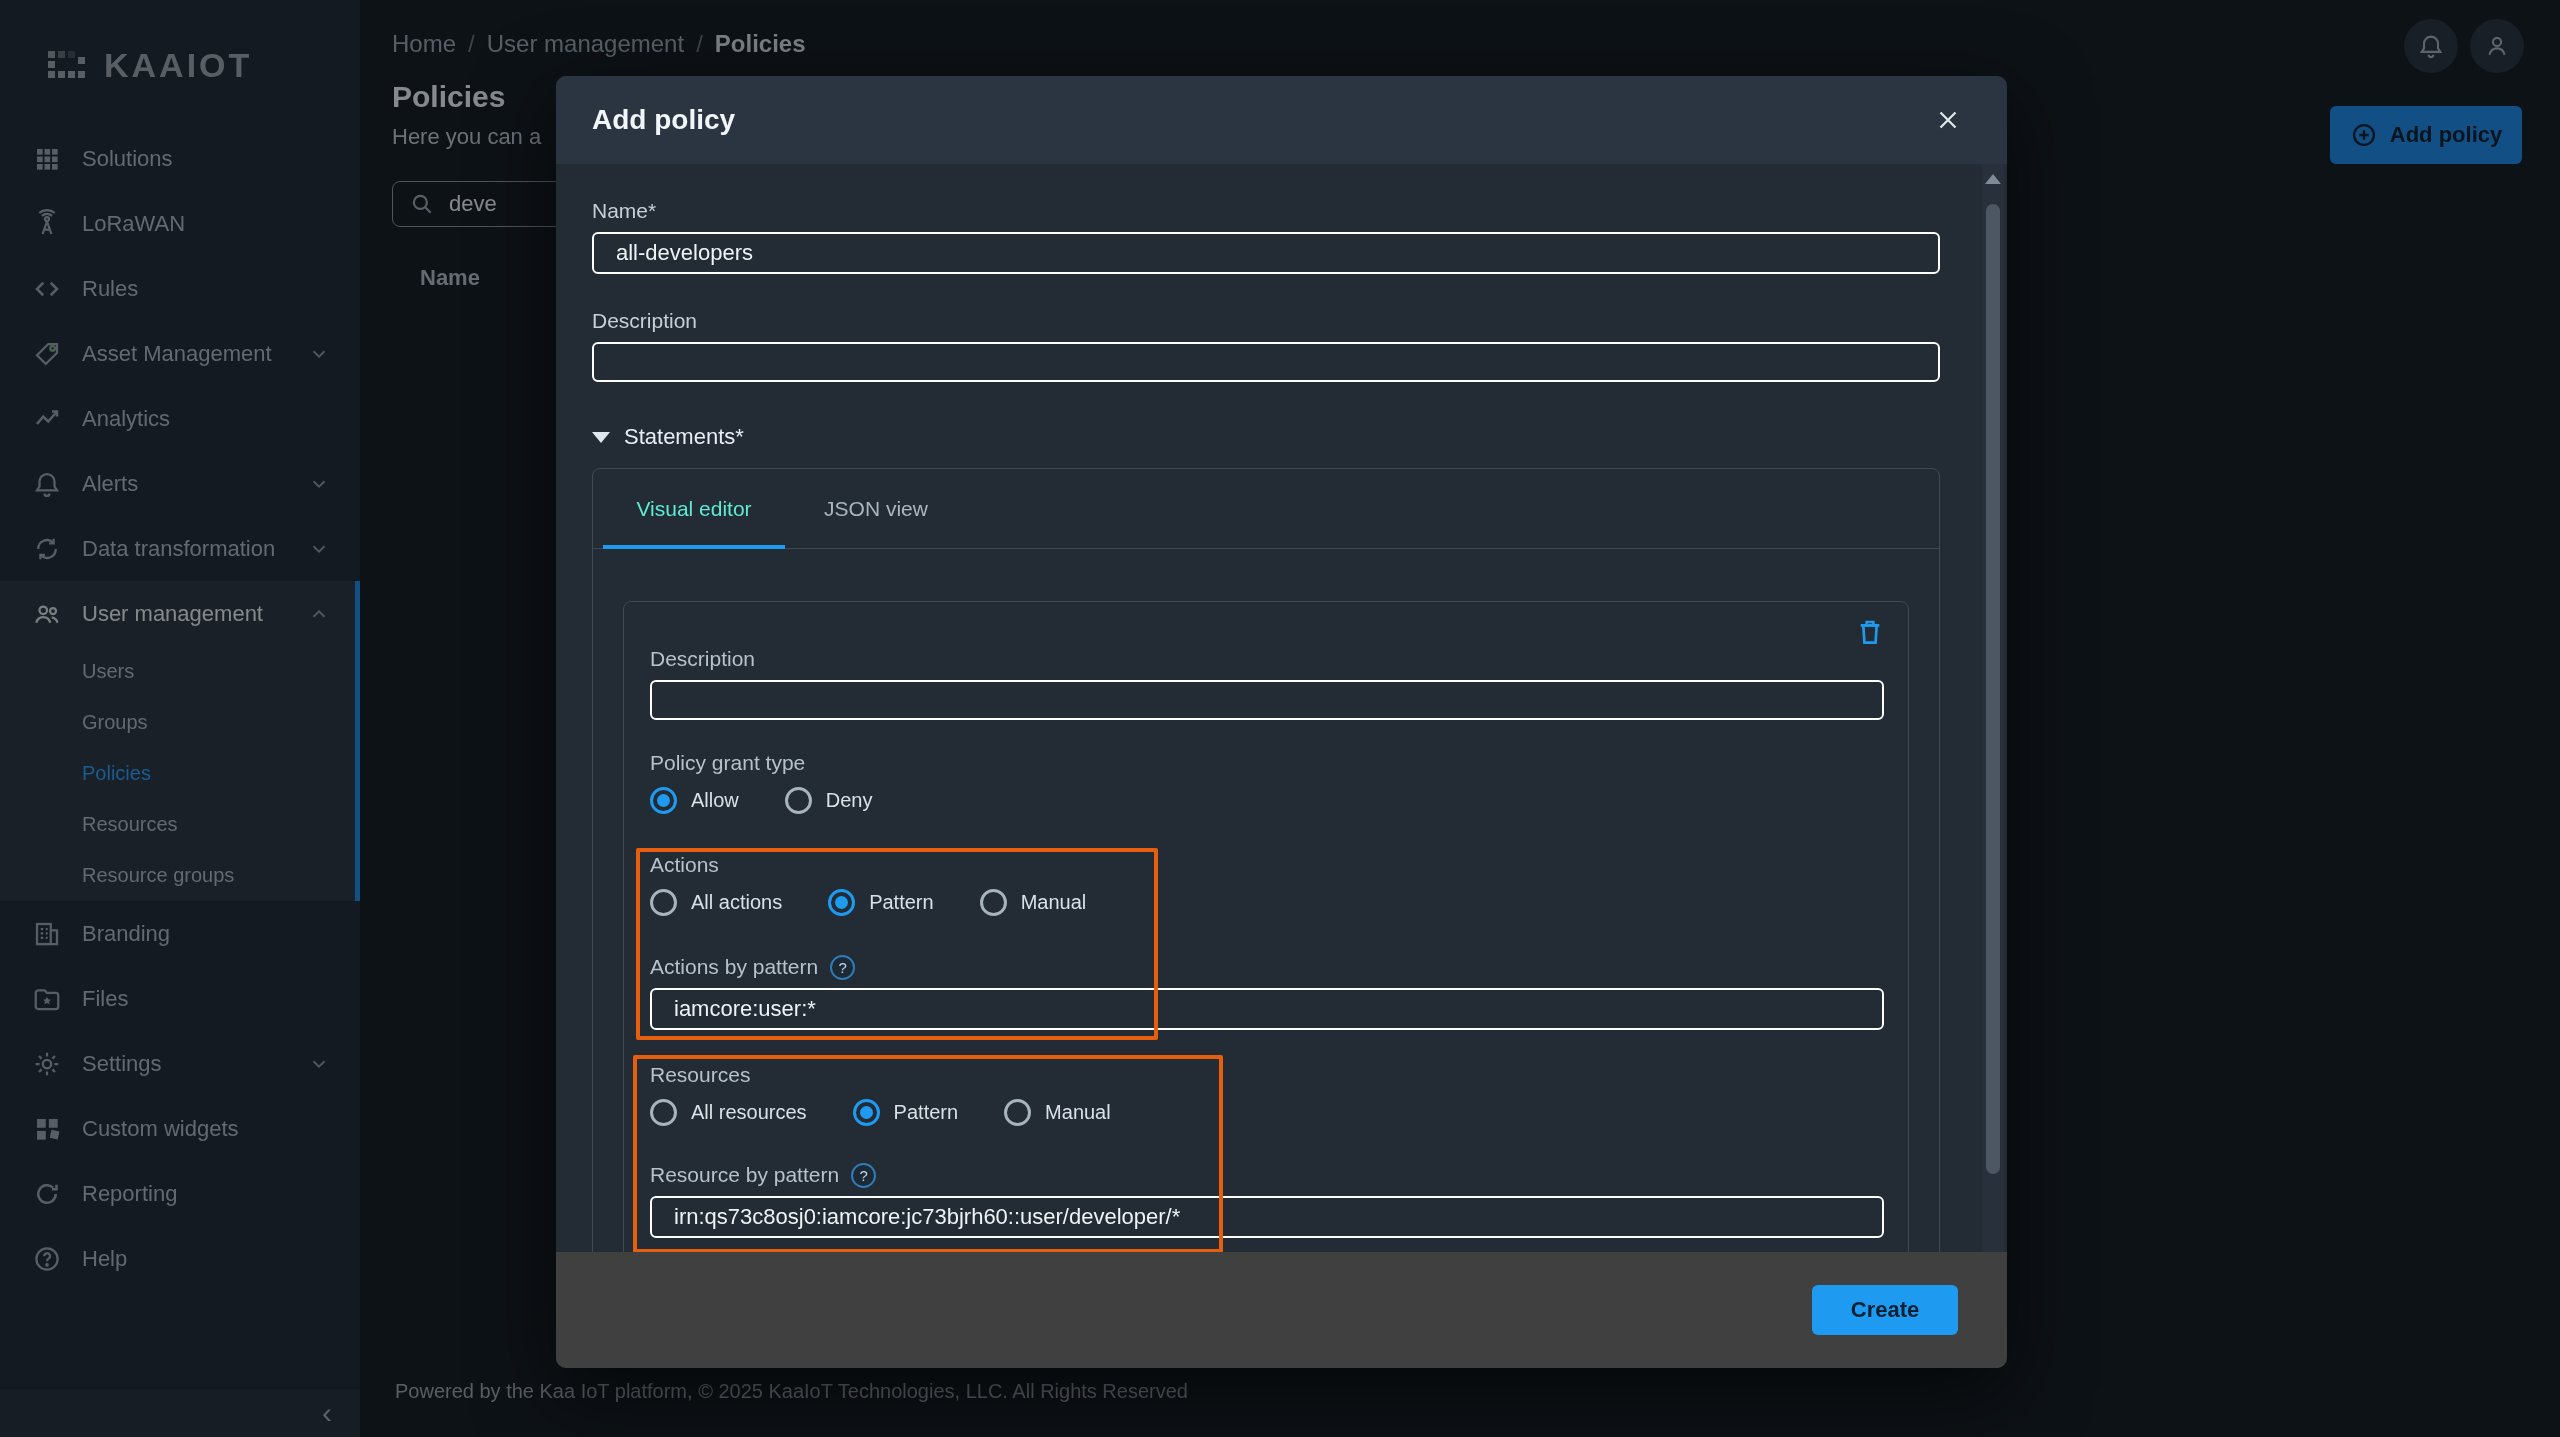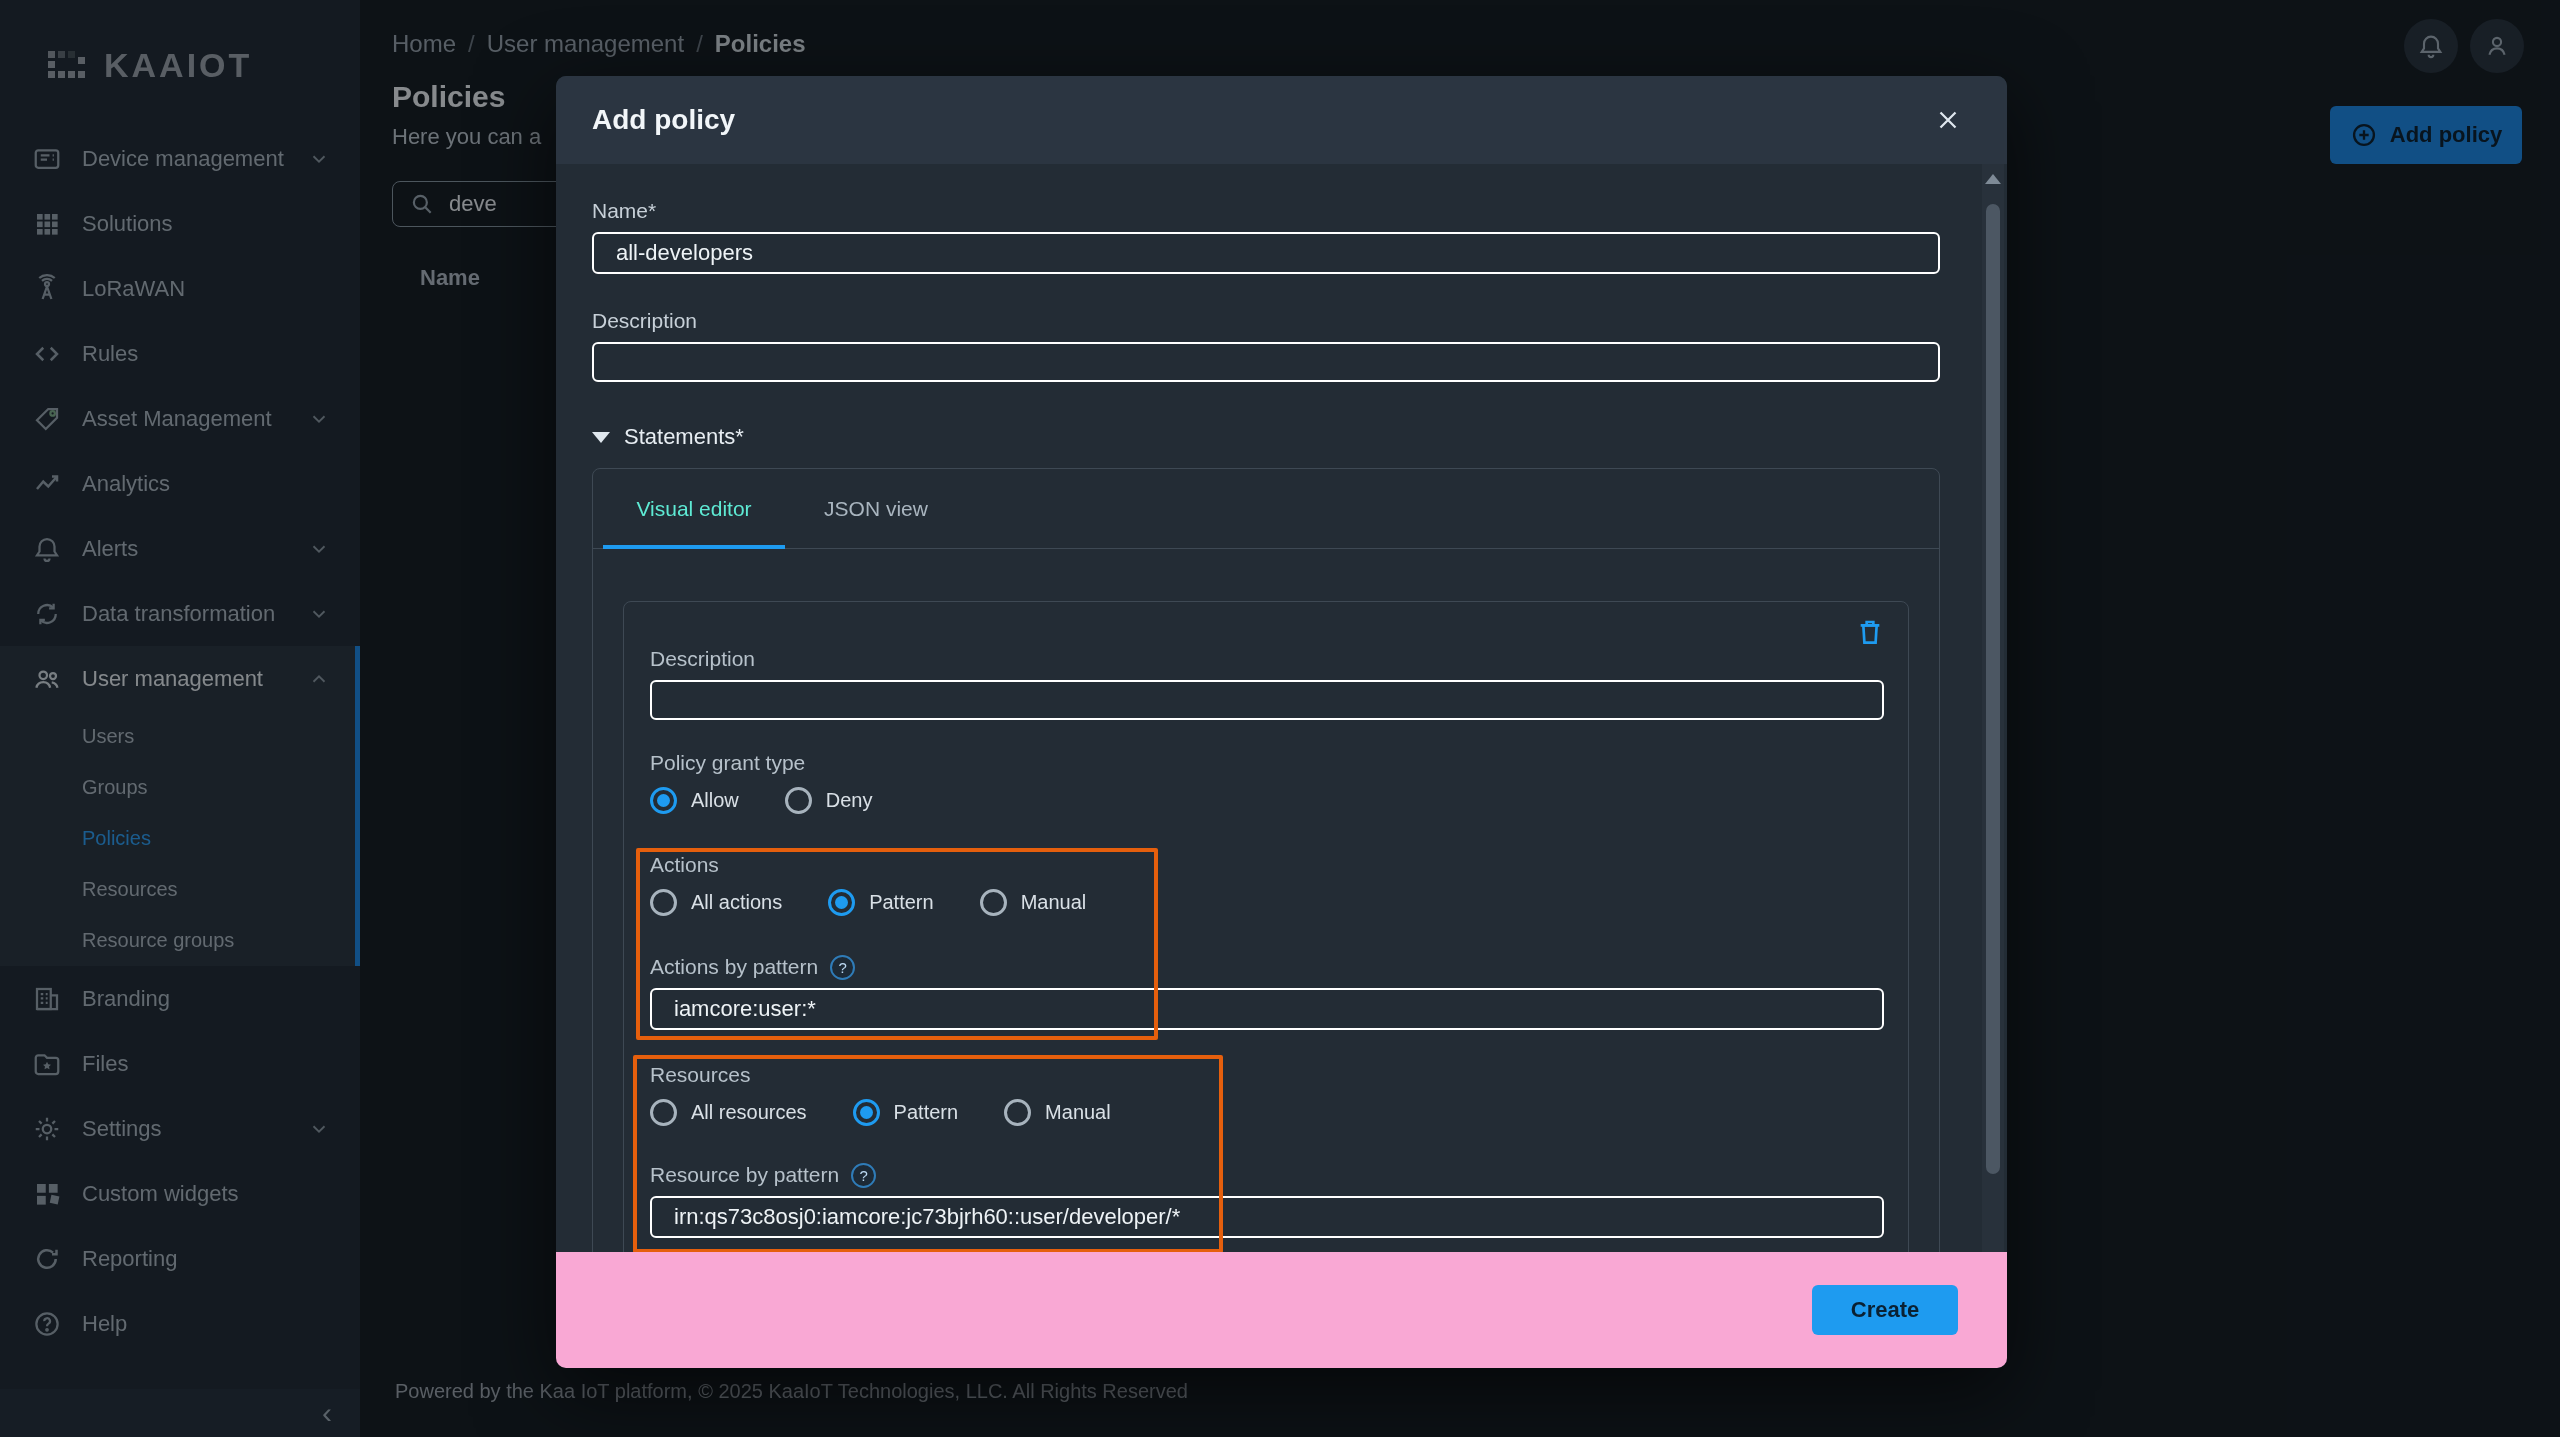--- a/index.html
+++ b/index.html
@@ -119,21 +119,21 @@
   .help {
     display:inline-flex; width:25px; height:25px; border-radius:50%; border:2px solid #2f7cb8;
     color:#bcd9f2; font-size:15px; align-items:center; justify-content:center;
     background:#1d2a36; cursor:pointer; flex:none;
   }
   .mtA{margin-top:20px;} .mtB{margin-top:30px;} .mtC{margin-top:36px;} .mtD{margin-top:32px;} .mtE{margin-top:34px;}
   .hl { position:absolute; border:4px solid #e55f0d; border-radius:2px; pointer-events:none; }
   .hl.actions { left:12px; top:246px; width:522px; height:192px; }
   .hl.resources { left:9px; top:453px; width:590px; height:198px; }
   .modal-footer {
-    position:absolute; left:0; right:0; bottom:0; height:116px; background:#f9a8d4;
+    position:absolute; left:0; right:0; bottom:0; height:116px; background:#404040;
     border-radius:0 0 10px 10px; display:flex; align-items:center; justify-content:flex-end; padding-right:49px;
   }
   .create-btn {
     width:146px; height:50px; border-radius:6px; background:#1e9bf0; border:none;
     color:#0a2133; font-size:22px; font-weight:bold; font-family:inherit; cursor:pointer;
   }
   .mscroll { position:absolute; top:0; bottom:0; right:3px; width:22px; background:#28313b; }
   .mscroll .arrow-up {
     position:absolute; top:10px; left:50%; transform:translateX(-50%);
     width:0; height:0; border-left:8px solid transparent; border-right:8px solid transparent;
@@ -153,30 +153,20 @@
       <rect x="2" y="18" width="7" height="7"></rect>
       <rect x="2" y="28" width="7" height="7"></rect>
         <rect x="12" y="28" width="7" height="7"></rect>
         <rect x="22" y="28" width="7" height="7"></rect>
       <rect x="32" y="14" width="7" height="7"></rect>
         <rect x="32" y="28" width="7" height="7"></rect>
     </svg>
     <span class="logo-text">kaaiot</span>
   </div>
   <nav class="nav">
-    <div class="nav-item">
-      <svg class="nicon" viewBox="0 0 24 24" fill="none" stroke="currentColor" stroke-width="1.8">
-          <rect x="3" y="5" width="18" height="14" rx="2"></rect>
-          <path d="M7 9h7M7 12.5h5M16.5 9h1M16.5 12.5h1"></path>
-        </svg>
-      <span class="nlabel">Device management</span>
-      <svg class="chev" viewBox="0 0 24 24" fill="none" stroke="currentColor" stroke-width="2">
-          <path d="M6 9l6 6 6-6"></path>
-        </svg>
-    </div>
     <div class="nav-item">
       <svg class="nicon" viewBox="0 0 24 24" fill="currentColor">
           <rect x="4" y="4" width="4.5" height="4.5"></rect>
           <rect x="10" y="4" width="4.5" height="4.5"></rect>
           <rect x="16" y="4" width="4.5" height="4.5"></rect>
           <rect x="4" y="10" width="4.5" height="4.5"></rect>
           <rect x="10" y="10" width="4.5" height="4.5"></rect>
           <rect x="16" y="10" width="4.5" height="4.5"></rect>
           <rect x="4" y="16" width="4.5" height="4.5"></rect>
           <rect x="10" y="16" width="4.5" height="4.5"></rect>

